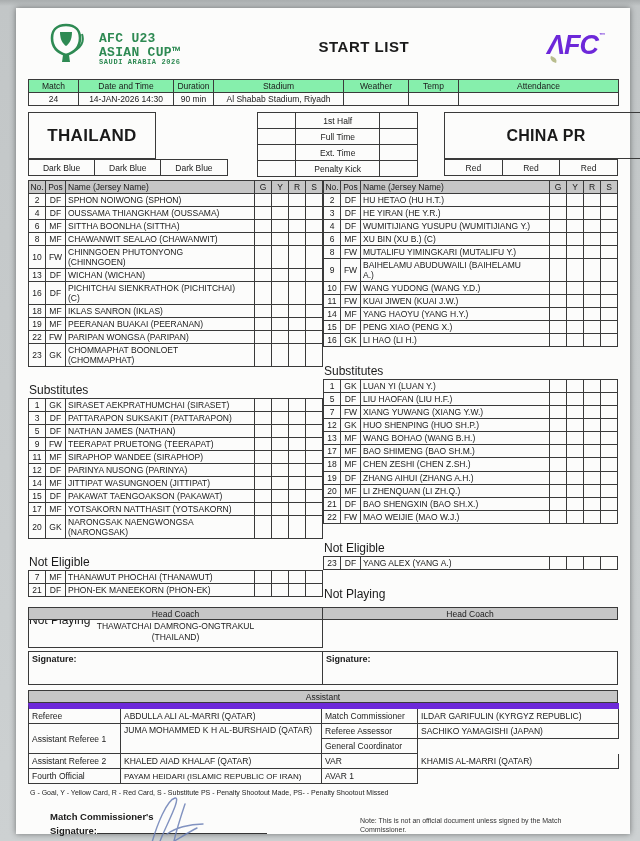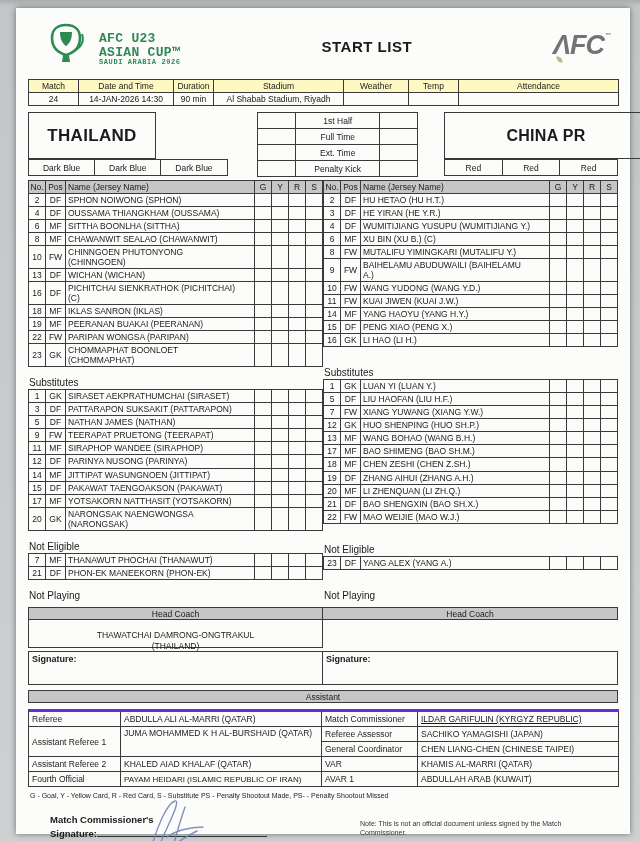--- a/index.html
+++ b/index.html
@@ -17,28 +17,28 @@
   .content{width:590px;margin:0 auto;}
 
   
   .hdr{display:flex;align-items:flex-start;height:52px;margin-top:2px;}
   .logo-left{display:flex;align-items:flex-end;gap:13px;margin-left:18px;font-family:Liberation Mono, monospace;}
   .logo-text{color:#2e8a53;font-weight:bold;line-height:1.02;}
   .logo-text .l1{font-size:13px;letter-spacing:.3px;}
   .logo-text .l2{font-size:13px;letter-spacing:.3px;}
   .logo-text .l3{font-size:7px;letter-spacing:.6px;}
   .title{flex:1;text-align:center;font-size:15px;font-weight:bold;letter-spacing:.5px;margin-top:16px;}
-  .afc-logo{color:#737373;font-size:27px;font-weight:bold;font-style:italic;letter-spacing:-1px;margin:8px 14px 0 0;position:relative;}
+  .afc-logo{color:#6d28d9;font-size:27px;font-weight:bold;font-style:italic;letter-spacing:-1px;margin:8px 20px 0 0;position:relative;}
   .afc-logo .tm{font-size:6px;position:absolute;top:2px;right:-6px;font-style:normal;}
   .afc-leaf{position:absolute;left:3px;bottom:-1px;width:7px;height:5px;background:#b9bd8d;border-radius:0 80% 0 80%;transform:rotate(18deg);}
 
   
   table{border-collapse:collapse;}
   td,th{border:1px solid #3a3a3a;font-size:8.5px;font-weight:normal;padding:1px 2px;height:13px;box-sizing:border-box;}
-  .gray{background:#fef9c3;padding-left:40px;}
+  .gray{background:#86efac;padding-left:40px;}
 
   
   .mtable{width:590px;table-layout:fixed;margin-top:5px;}
   .mtable td{text-align:center;}
 
   
   .banner{display:flex;margin-top:6px;height:64px;}
   .teamblock{display:flex;flex-direction:column;}
   .namebox{border:1px solid #3a3a3a;height:48px;display:flex;align-items:center;justify-content:center;font-size:17px;font-weight:bold;box-sizing:border-box;letter-spacing:.3px;}
   .kittable td{text-align:center;height:16px;}
@@ -49,34 +49,34 @@
   
   .squads{display:flex;margin-top:4px;}
   .half{width:295px;display:flex;flex-direction:column;height:422px;}
   .ptable{width:295px;table-layout:fixed;}
   .ptable th{background:#c6c6c6;text-align:left;padding-left:2px;}
   .ptable th.cent, .ptable td.cent{text-align:center;padding:1px 0;}
   .c-no{width:17px;text-align:center;}
   .c-pos{width:20px;text-align:center;}
   .c-name{white-space:pre-line;line-height:1.18;}
   .c-box{width:17px;}
-  .seclabel{font-size:10px;margin:4px 0 1px 1px;}
+  .seclabel{font-size:12px;margin:16px 0 1px 1px;}
   .flexsp{flex:1;}
 
   
   .coach-row{display:flex;margin-top:5px;}
   .coach-half{width:329px;}
   .bar{border:1px solid #3a3a3a;background:#c6c6c6;text-align:center;font-size:8.5px;height:13px;line-height:12px;box-sizing:border-box;}
-  .coach-name{border:1px solid #3a3a3a;border-top:none;height:28px;text-align:center;font-size:8.5px;line-height:1.35;padding-top:10px;box-sizing:border-box;}
+  .coach-name{border:1px solid #3a3a3a;border-top:none;height:28px;text-align:center;font-size:8.5px;line-height:1.35;padding-top:1px;box-sizing:border-box;}
   .sig-row{display:flex;margin-top:3px;}
   .sig-cell{width:295px;border:1px solid #3a3a3a;height:34px;box-sizing:border-box;font-size:9px;font-weight:bold;padding:2px 0 0 3px;}
 
   
   .dele-bar{margin-top:5px;}
-  .dgrid{display:grid;grid-template-columns:92px 201px 96px 201px;grid-auto-rows:15px;border-left:1px solid #3a3a3a;border-top:3px solid #6d28d9;margin-top:6px;width:590px;box-sizing:content-box;}
+  .dgrid{display:grid;grid-template-columns:92px 201px 96px 201px;grid-auto-rows:15px;border-left:1px solid #3a3a3a;border-top:6px solid #6d28d9;margin-top:0;width:590px;box-sizing:content-box;}
   .dgrid div{border-right:1px solid #3a3a3a;border-bottom:1px solid #3a3a3a;font-size:8.5px;padding:1px 3px;display:flex;align-items:center;box-sizing:border-box;overflow:hidden;white-space:nowrap;}
   .r2{grid-row:2 / span 2;}
 
   .footnote{font-size:7px;margin:5px 0 0 2px;color:#222;}
 
   
   .bottom{display:flex;margin-top:14px;position:relative;}
   .mc-label{margin-left:22px;font-size:9.5px;font-weight:bold;line-height:1.5;}
   .sig-line{display:inline-block;width:170px;border-bottom:1px solid #333;height:8px;}
   .mc-note{position:absolute;left:332px;top:6px;width:215px;font-size:7px;line-height:1.35;color:#333;}
@@ -758,29 +758,27 @@
     <div class="dgrid">
       <div style="grid-row:1;grid-column:1;">Referee</div>
       <div style="grid-row:1;grid-column:2;">ABDULLA ALI AL-MARRI (QATAR)</div>
       <div class="r2" style="grid-column:1;">Assistant Referee 1</div>
       <div class="r2" style="grid-column:2;align-items:flex-start;">JUMA MOHAMMED K H AL-BURSHAID (QATAR)</div>
       <div style="grid-row:4;grid-column:1;">Assistant Referee 2</div>
       <div style="grid-row:4;grid-column:2;">KHALED AIAD KHALAF (QATAR)</div>
       <div style="grid-row:5;grid-column:1;">Fourth Official</div>
       <div style="grid-row:5;grid-column:2;font-size:8px;">PAYAM HEIDARI (ISLAMIC REPUBLIC OF IRAN)</div>
       <div style="grid-row:1;grid-column:3;">Match Commissioner</div>
-      <div style="grid-row:1;grid-column:4;text-decoration:underline;">ILDAR GARIFULIN (KYRGYZ REPUBLIC)</div>
+      <div style="grid-row:1;grid-column:4;">ILDAR GARIFULIN (KYRGYZ REPUBLIC)</div>
       <div style="grid-row:2;grid-column:3;">Referee Assessor</div>
       <div style="grid-row:2;grid-column:4;">SACHIKO YAMAGISHI (JAPAN)</div>
       <div style="grid-row:3;grid-column:3;">General Coordinator</div>
-      <div style="grid-row:3;grid-column:4;">CHEN LIANG-CHEN (CHINESE TAIPEI)</div>
       <div style="grid-row:4;grid-column:3;">VAR</div>
       <div style="grid-row:4;grid-column:4;">KHAMIS AL-MARRI (QATAR)</div>
       <div style="grid-row:5;grid-column:3;">AVAR 1</div>
-      <div style="grid-row:5;grid-column:4;">ABDULLAH ARAB (KUWAIT)</div>
     </div>
 
     <div class="footnote">G - Goal, Y - Yellow Card, R - Red Card, S - Substitute PS - Penalty Shootout Made, PS- - Penalty Shootout Missed</div>
 
     <div class="bottom">
       <div class="mc-label">
         <div>Match Commissioner's</div>
         <div><span>Signature:</span><span class="sig-line"></span></div>
       </div>
       <svg class="sig-svg" width="140" height="60" viewBox="0 0 140 60">

